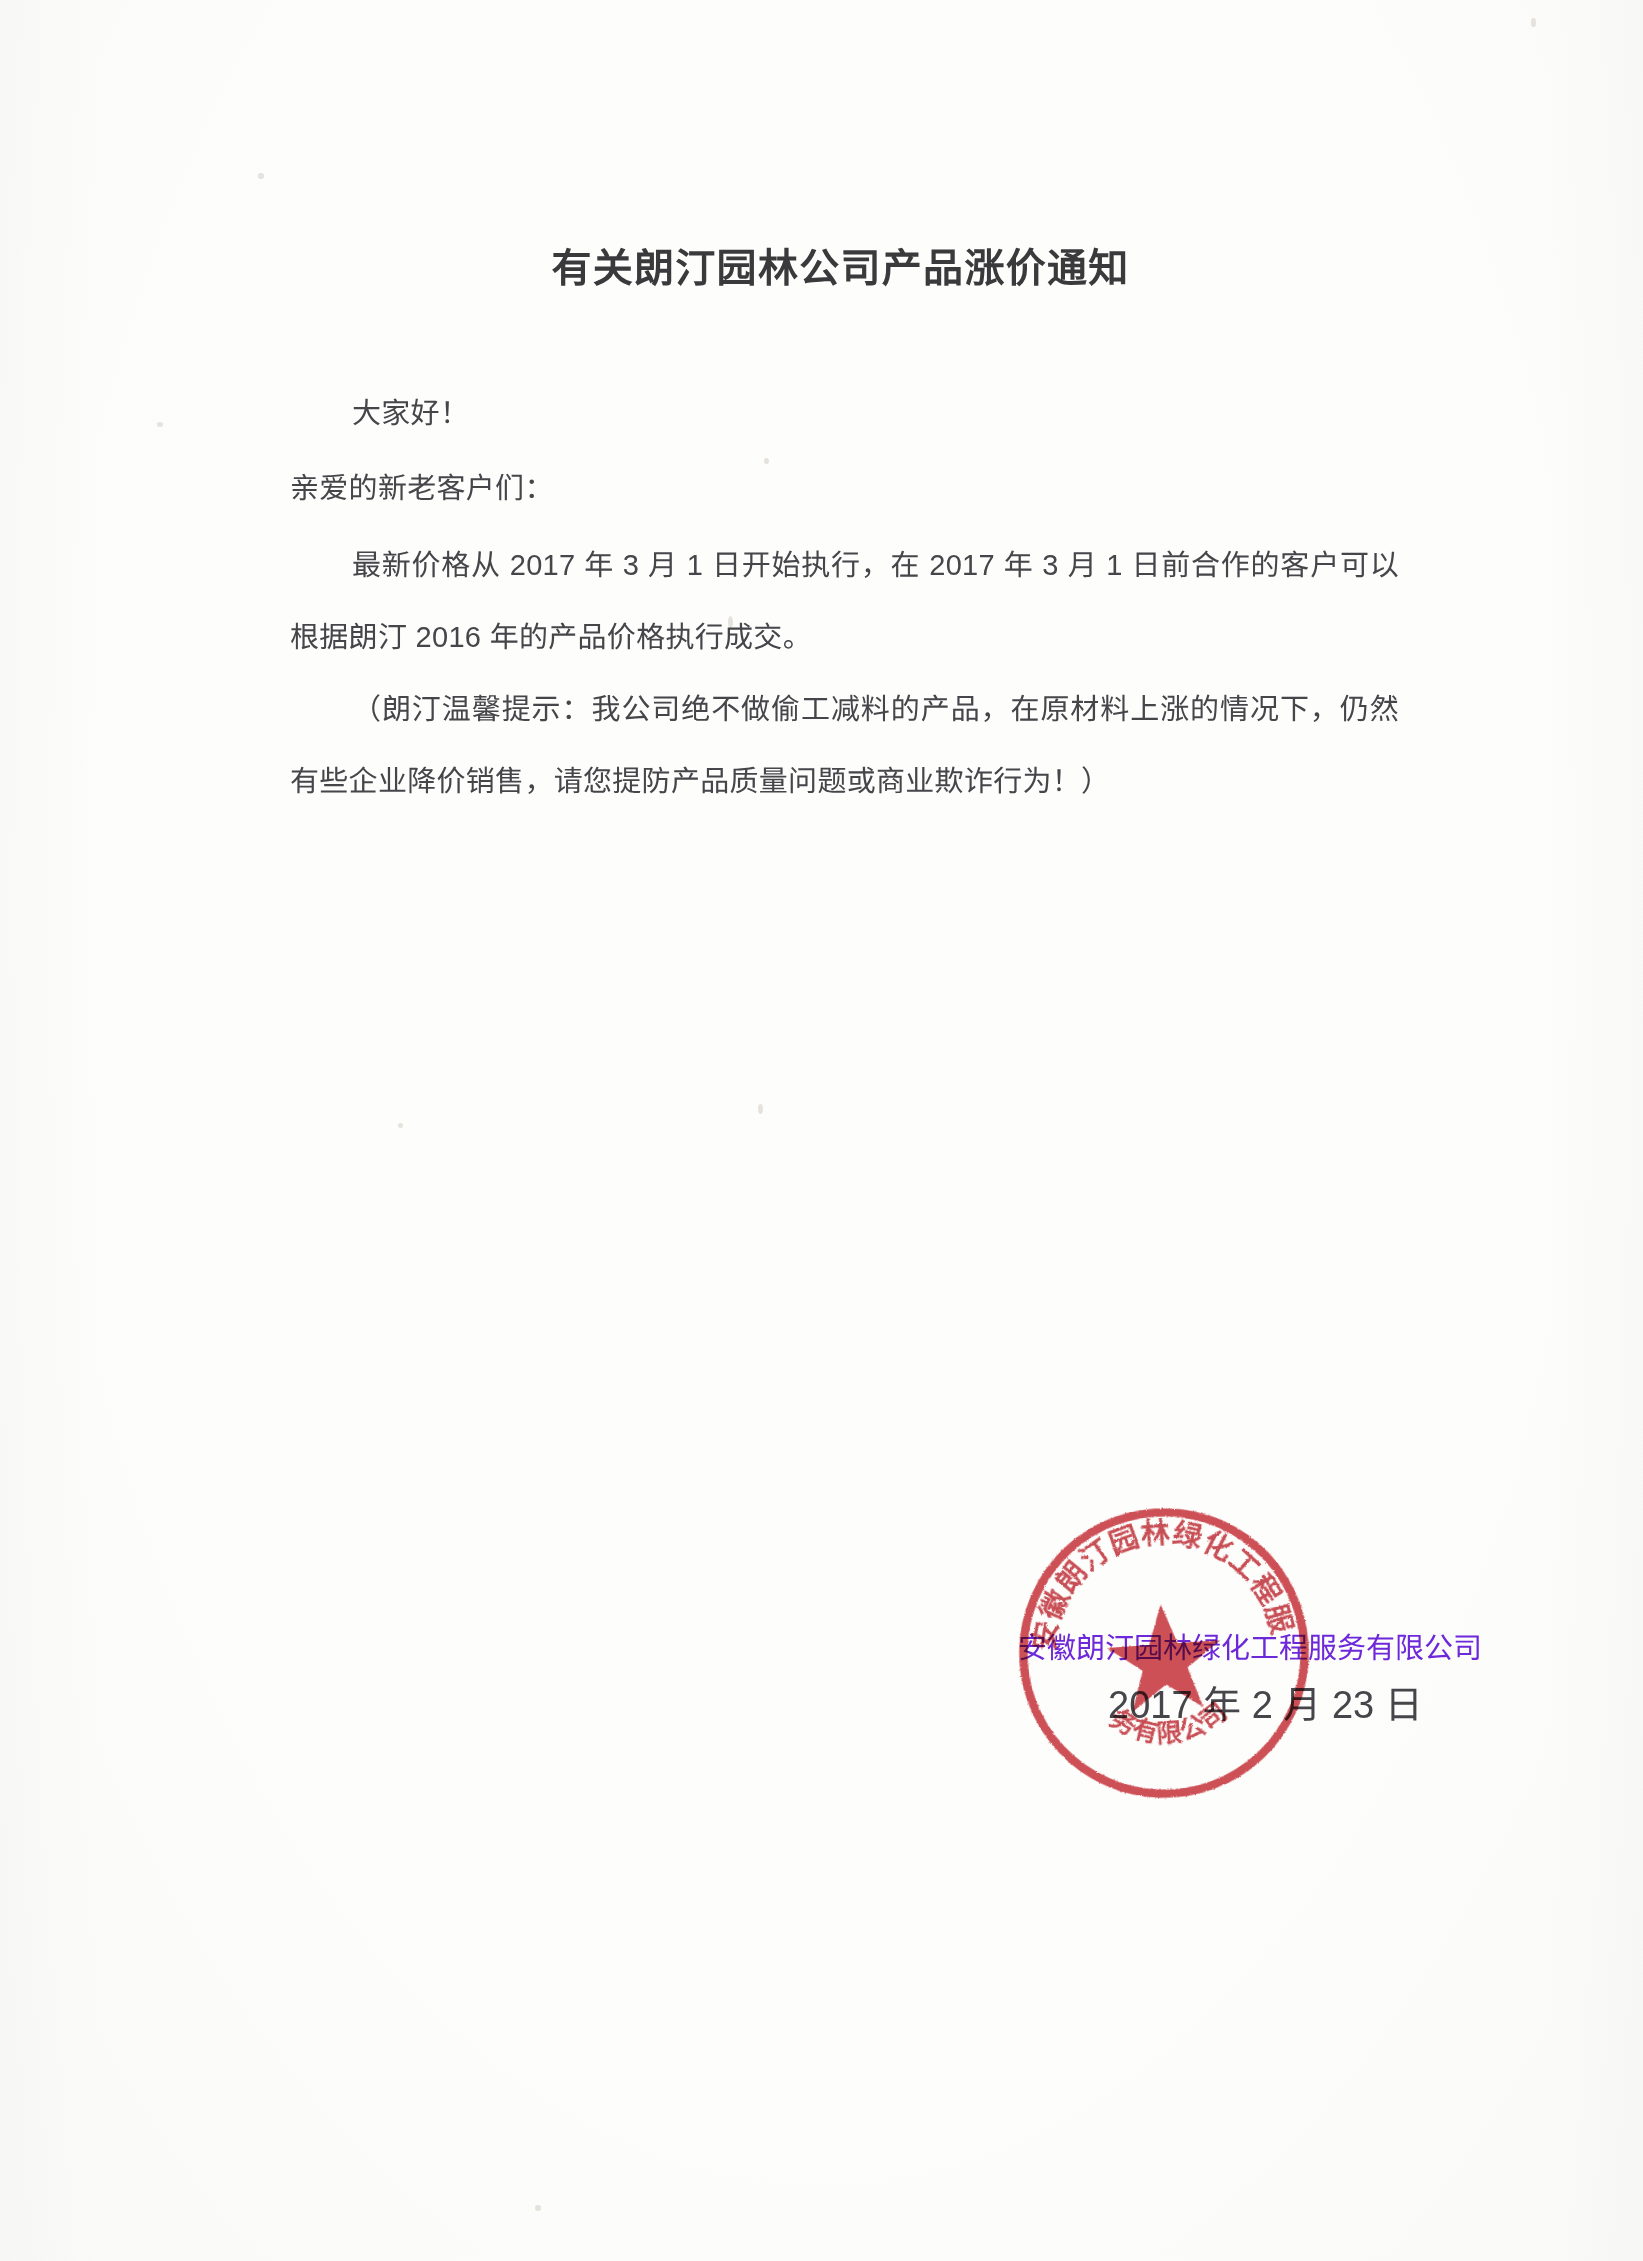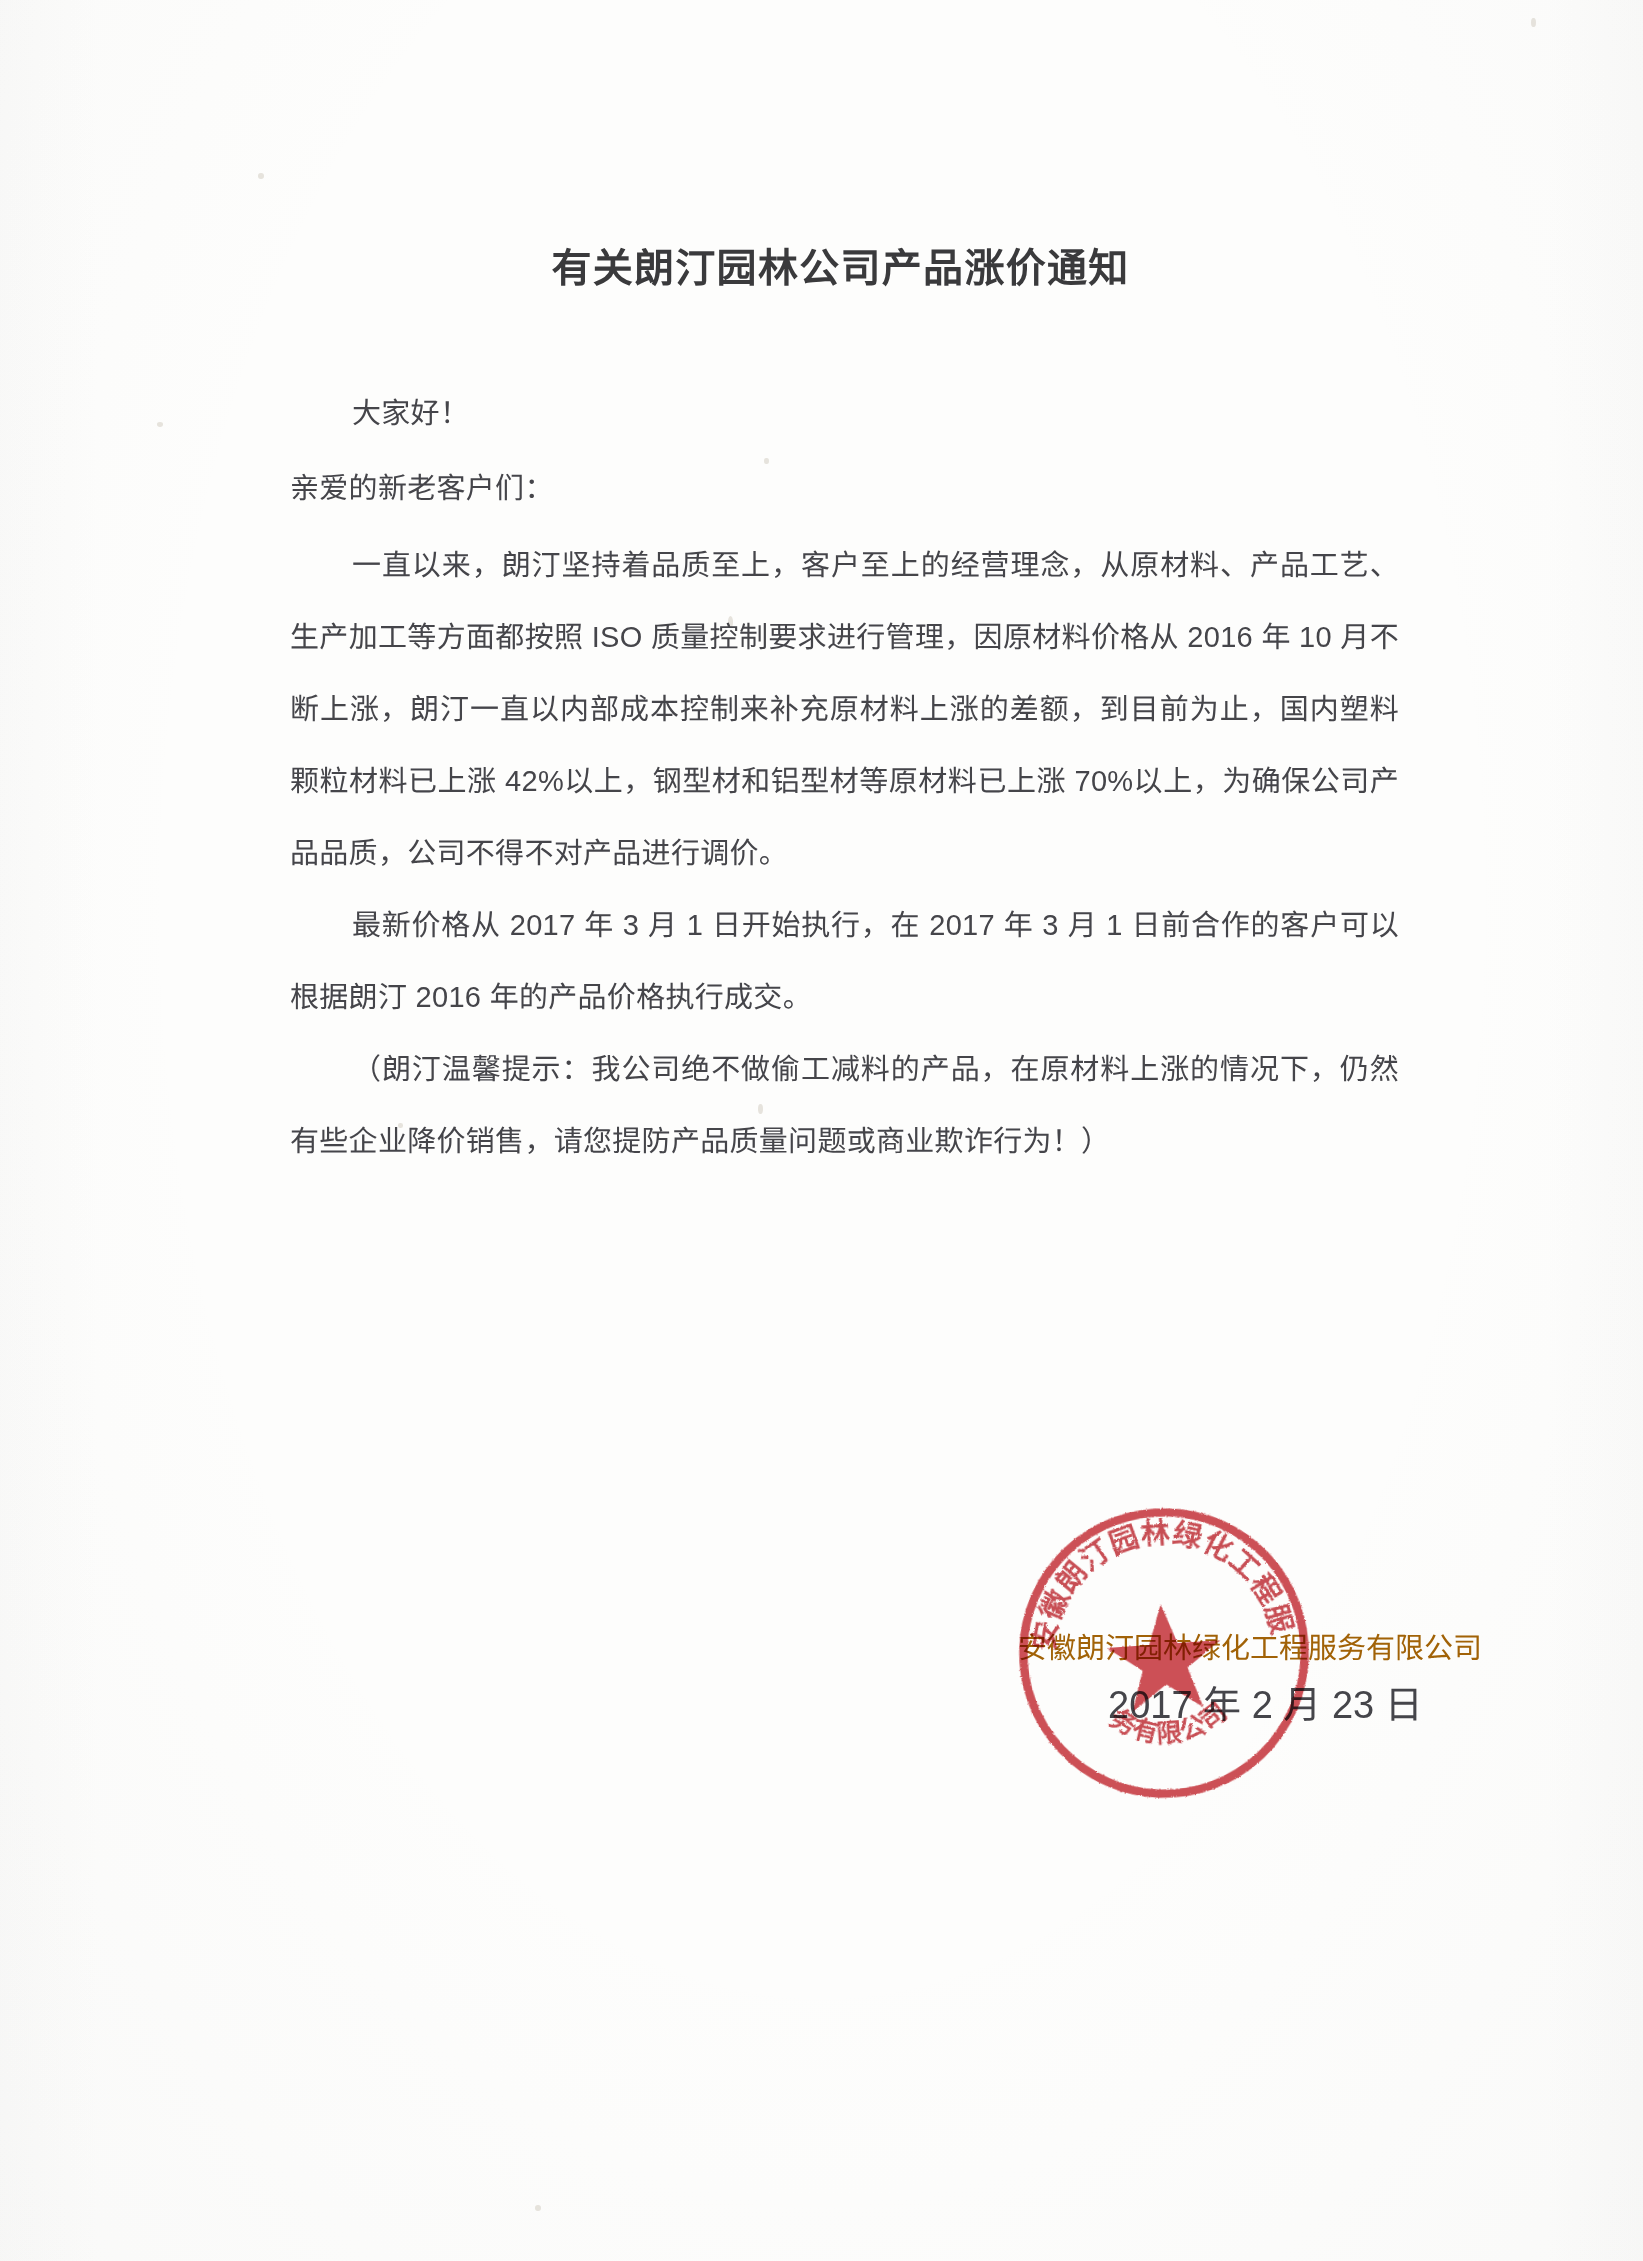--- a/index.html
+++ b/index.html
@@ -86,21 +86,21 @@
     position: absolute;
     top: 1605px;
     left: 780px;
     width: 580px;
     text-align: left;
   }
 
   #company-name {
     font-size: 29px;
     line-height: 55px;
-    color: #a16207;
+    color: #6d28d9;
     white-space: nowrap;
   }
 
   #sign-date {
     font-size: 38px;
     line-height: 59px;
     color: #45454a;
     margin-left: 90px;
     white-space: nowrap;
   }
@@ -147,21 +147,20 @@
   <div id="content">
 
     <h1 id="doc-title">有关朗汀园林公司产品涨价通知</h1>
 
     <div id="body-block">
 
       <p class="para greeting">大家好！</p>
 
       <p class="para salutation">亲爱的新老客户们：</p>
 
-      <p class="para indent">一直以来，朗汀坚持着品质至上，客户至上的经营理念，从原材料、产品工艺、生产加工等方面都按照 ISO 质量控制要求进行管理，因原材料价格从 2016 年 10 月不断上涨，朗汀一直以内部成本控制来补充原材料上涨的差额，到目前为止，国内塑料颗粒材料已上涨 42%以上，钢型材和铝型材等原材料已上涨 70%以上，为确保公司产品品质，公司不得不对产品进行调价。</p>
 
       <p class="para indent">最新价格从 2017 年 3 月 1 日开始执行，在 2017 年 3 月 1 日前合作的客户可以根据朗汀 2016 年的产品价格执行成交。</p>
 
 
       <p class="para indent">（朗汀温馨提示：我公司绝不做偷工减料的产品，在原材料上涨的情况下，仍然有些企业降价销售，请您提防产品质量问题或商业欺诈行为！）</p>
 
     </div>
 
     <div id="signature-block">
       <div id="company-name">安徽朗汀园林绿化工程服务有限公司</div>

